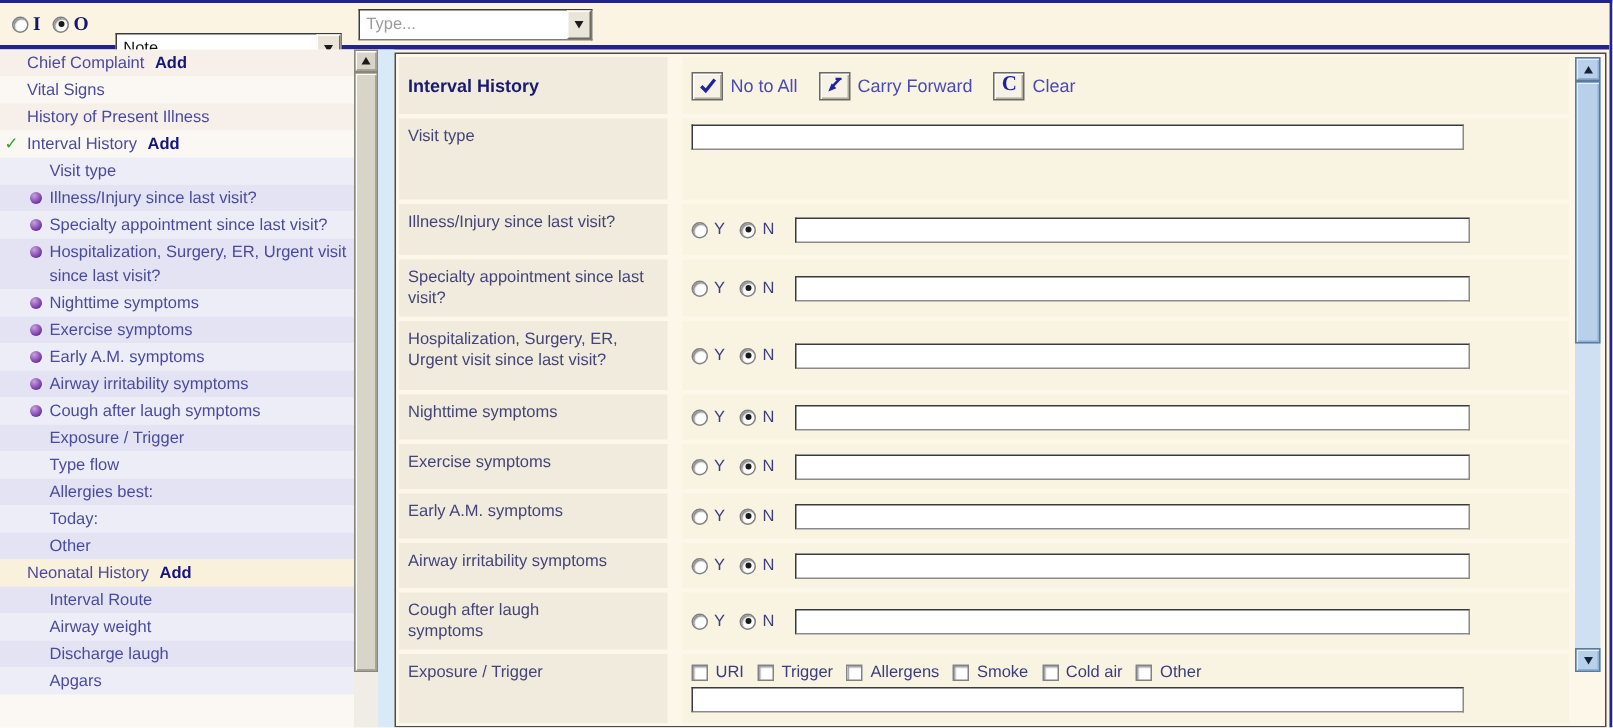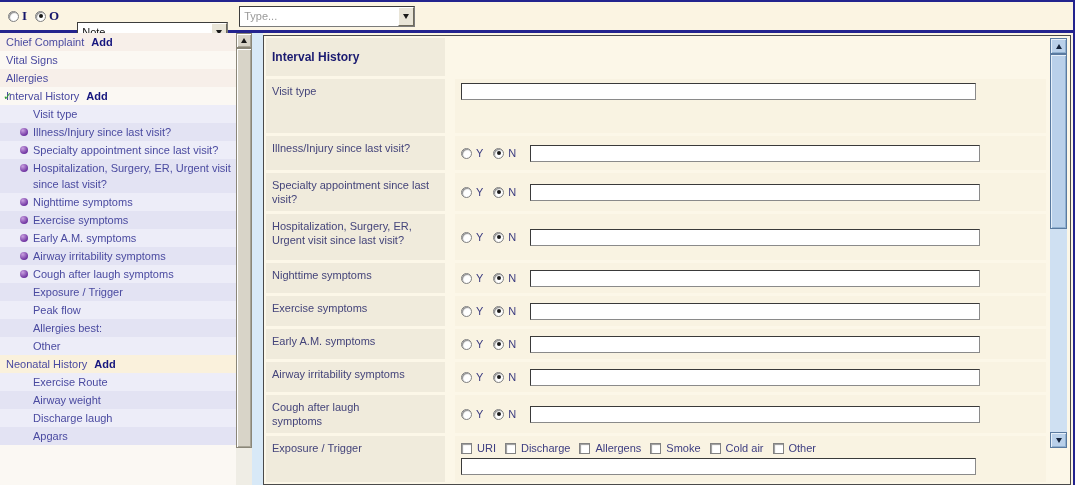--- a/index.html
+++ b/index.html
@@ -13,32 +13,32 @@
              border-bottom:3px solid #23238E; display:flex; align-items:center; }
   .tb-radio { display:flex; align-items:center; gap:3px; margin-left:8px; cursor:default; }
   .io-label { font-family:"Liberation Serif","DejaVu Serif",serif; font-size:13px; color:#16166B; font-weight:bold; }
   .radio { position:relative; width:11px; height:11px; border-radius:50%; background:#fff;
            border:1px solid #808080; box-shadow:inset 1px 1px 1px rgba(0,0,0,.45); display:inline-block; flex:0 0 auto; }
   .radio.sel::after { content:""; position:absolute; left:50%; top:50%; width:4px; height:4px;
            margin:-2px 0 0 -2px; border-radius:50%; background:#1a1a1a; }
   .combo { height:21px; background:#fff; border:1px solid #7b7b7b; border-top-color:#3c3c3c;
            border-left-color:#3c3c3c; display:flex; align-items:stretch; }
   .note-combo { width:151px; margin-left:18px;margin-top:32px; }
-  .type-combo { width:176px; margin-left:11px; }
+  .type-combo { width:156px; margin-left:11px; }
   .combo-val { flex:1; font-size:11px; color:#111; padding:3px 4px; overflow:hidden; white-space:nowrap; }
   .combo-val.placeholder { color:#9a9a9a; }
   .combo-btn { width:16px; background:#E9E5D8; border:1px solid #fff; border-right-color:#6e6a5c;
            border-bottom-color:#6e6a5c; display:flex; align-items:center; justify-content:center; }
   .tri-down { width:0; height:0; border-left:3.5px solid transparent; border-right:3.5px solid transparent; border-top:5px solid #1a1a1a; }
   .tri-up   { width:0; height:0; border-left:3.5px solid transparent; border-right:3.5px solid transparent; border-bottom:5px solid #1a1a1a; }
 
   
   .sidebar { position:absolute; left:0; top:31px; width:236px; height:454px; background:#FBF8F3;
              overflow:hidden; font-size:11px; line-height:16px; color:#4A4AA0; }
-  .sb-row { position:relative; padding:1px 4px 1px 6px; cursor:default; }
+  .sb-row { position:relative; padding:1px 4px 1px 18px; cursor:default; }
   .sb-row.sub { padding-left:33px; }
   .sb-row.top:nth-child(odd)  { background:#F7EFE9; }
   .sb-row.top:nth-child(even) { background:#FBF8F3; }
   .sb-row.sub:nth-child(even) { background:#E3E3F3; }
   .sb-row.sub:nth-child(odd)  { background:#EDEDF8; }
   .sb-row.cream { background:#FAF1DC !important; }
   .sb-add { font-weight:bold; color:#15157E; margin-left:7px; }
   .sb-check { position:absolute; left:3px; top:1px; color:#2E9E2E; font-weight:bold; font-size:11px; }
   .sb-bullet { position:absolute; left:20px; top:5px; width:8px; height:8px; border-radius:50%;
                background:radial-gradient(circle at 35% 30%, #C9A0E0, #6B2F9E 75%); }
@@ -123,57 +123,80 @@
       <span class="combo-val placeholder">Type...</span>
       <span class="combo-btn">
           <span class="tri-down"></span>
         </span>
     </div>
   </div>
 
   <div class="sidebar">
     <div class="sb-row top"><span class="lbl">Chief Complaint</span><span class="sb-add">Add</span></div>
     <div class="sb-row top"><span class="lbl">Vital Signs</span></div>
-    <div class="sb-row top"><span class="lbl">Allergies</span></div>
+    <div class="sb-row top"><span class="lbl">History of Present Illness</span></div>
     <div class="sb-row top"><span class="sb-check">✓</span><span class="lbl">Interval History</span><span class="sb-add">Add</span></div>
     <div class="sb-row sub"><span class="lbl">Visit type</span></div>
     <div class="sb-row sub"><span class="sb-bullet"></span><span class="lbl">Illness/Injury since last visit?</span></div>
     <div class="sb-row sub"><span class="sb-bullet"></span><span class="lbl">Specialty appointment since last visit?</span></div>
     <div class="sb-row sub"><span class="sb-bullet"></span><span class="lbl">Hospitalization, Surgery, ER, Urgent visit since last visit?</span></div>
     <div class="sb-row sub"><span class="sb-bullet"></span><span class="lbl">Nighttime symptoms</span></div>
     <div class="sb-row sub"><span class="sb-bullet"></span><span class="lbl">Exercise symptoms</span></div>
     <div class="sb-row sub"><span class="sb-bullet"></span><span class="lbl">Early A.M. symptoms</span></div>
     <div class="sb-row sub"><span class="sb-bullet"></span><span class="lbl">Airway irritability symptoms</span></div>
     <div class="sb-row sub"><span class="sb-bullet"></span><span class="lbl">Cough after laugh symptoms</span></div>
     <div class="sb-row sub"><span class="lbl">Exposure / Trigger</span></div>
-    <div class="sb-row sub"><span class="lbl">Peak flow</span></div>
+    <div class="sb-row sub"><span class="lbl">Type flow</span></div>
     <div class="sb-row sub"><span class="lbl">Allergies best:</span></div>
+    <div class="sb-row sub"><span class="lbl">Today:</span></div>
     <div class="sb-row sub"><span class="lbl">Other</span></div>
     <div class="sb-row top cream"><span class="lbl">Neonatal History</span><span class="sb-add">Add</span></div>
-    <div class="sb-row sub"><span class="lbl">Exercise Route</span></div>
+    <div class="sb-row sub"><span class="lbl">Interval Route</span></div>
     <div class="sb-row sub"><span class="lbl">Airway weight</span></div>
     <div class="sb-row sub"><span class="lbl">Discharge laugh</span></div>
     <div class="sb-row sub"><span class="lbl">Apgars</span></div>
   </div>
 
   <div class="sb-scroll">
     <div class="sb-up">
         <span class="tri-up"></span>
       </div>
     <div class="sb-thumb"></div>
   </div>
   <div class="divider-blue"></div>
 
   <div class="main">
     <div class="m-content">
 
       <div class="m-row header">
         <div class="m-label">
             <span class="m-title">Interval History</span>
           </div>
+        <div class="m-ctrl center">
+          <div class="hdr-tools">
+            <span class="tool-btn">
+              <svg width="14" height="14" viewBox="0 0 14 14">
+                  <path d="M2.5 7.5 L5.5 10.5 L11.5 3" fill="none" stroke="#2222A0" stroke-width="2.2"></path>
+                </svg>
+            </span>
+            <span class="tool-lbl">No to All</span>
+            <span class="tool-btn">
+              <svg width="14" height="14" viewBox="0 0 14 14">
+                  <line x1="8" y1="2.6" x2="12" y2="2.6" stroke="#2222A0" stroke-width="1.6"></line>
+                  <line x1="10.8" y1="2.6" x2="6.2" y2="7.4" stroke="#2222A0" stroke-width="1.8"></line>
+                  <polygon points="3.2,11 8.6,8.8 5.4,5.6" fill="#2222A0"></polygon>
+                </svg>
+            </span>
+            <span class="tool-lbl">Carry Forward</span>
+            <span class="tool-btn">
+                <span class="c-letter">C</span>
+              </span>
+            <span class="tool-lbl">Clear</span>
+          </div>
+        </div>
       </div>
 
       <div class="m-row r1">
         <div class="m-label"><span class="lbl">Visit type</span></div>
         <div class="m-ctrl">
           <input type="text" class="txt wide" value="" style="">
         </div>
       </div>
 
       <div class="m-row r2">
@@ -280,21 +303,21 @@
         </div>
       </div>
 
       <div class="m-row r10">
         <div class="m-label"><span class="lbl">Exposure / Trigger</span></div>
         <div class="m-ctrl">
           <div class="opt-line">
             <span class="checkbox"></span>
               <span class="cb-label">URI</span>
             <span class="checkbox"></span>
-              <span class="cb-label">Discharge</span>
+              <span class="cb-label">Trigger</span>
             <span class="checkbox"></span>
               <span class="cb-label">Allergens</span>
             <span class="checkbox"></span>
               <span class="cb-label">Smoke</span>
             <span class="checkbox"></span>
               <span class="cb-label">Cold air</span>
             <span class="checkbox"></span>
               <span class="cb-label">Other</span>
           </div>
           <input type="text" class="txt wide" value="" style="">

